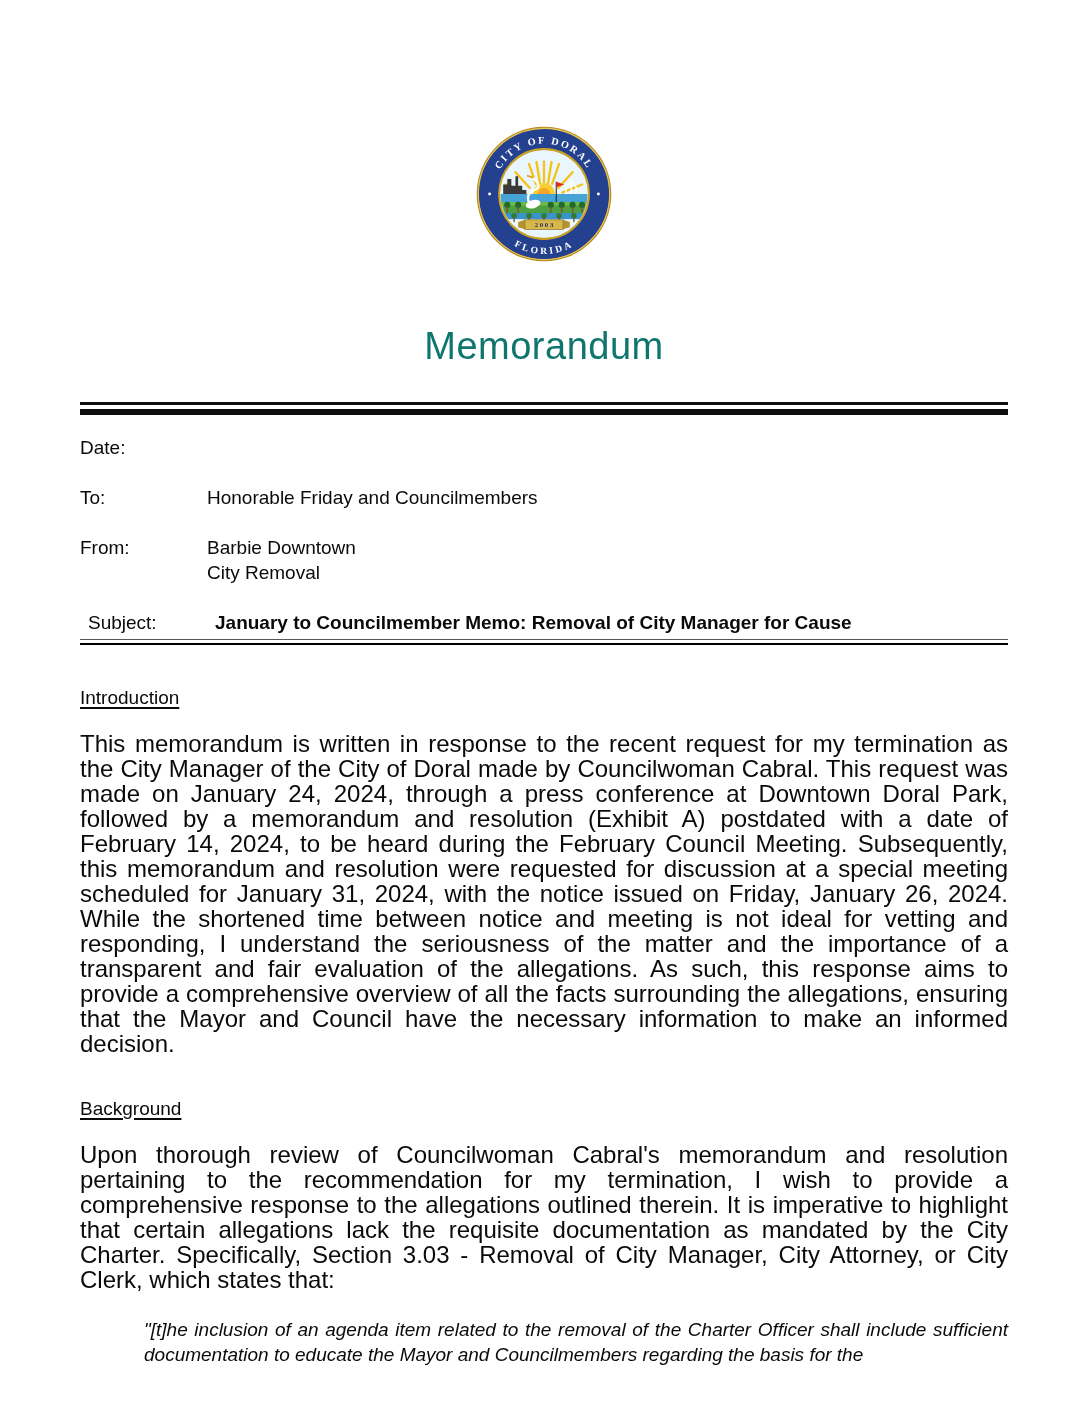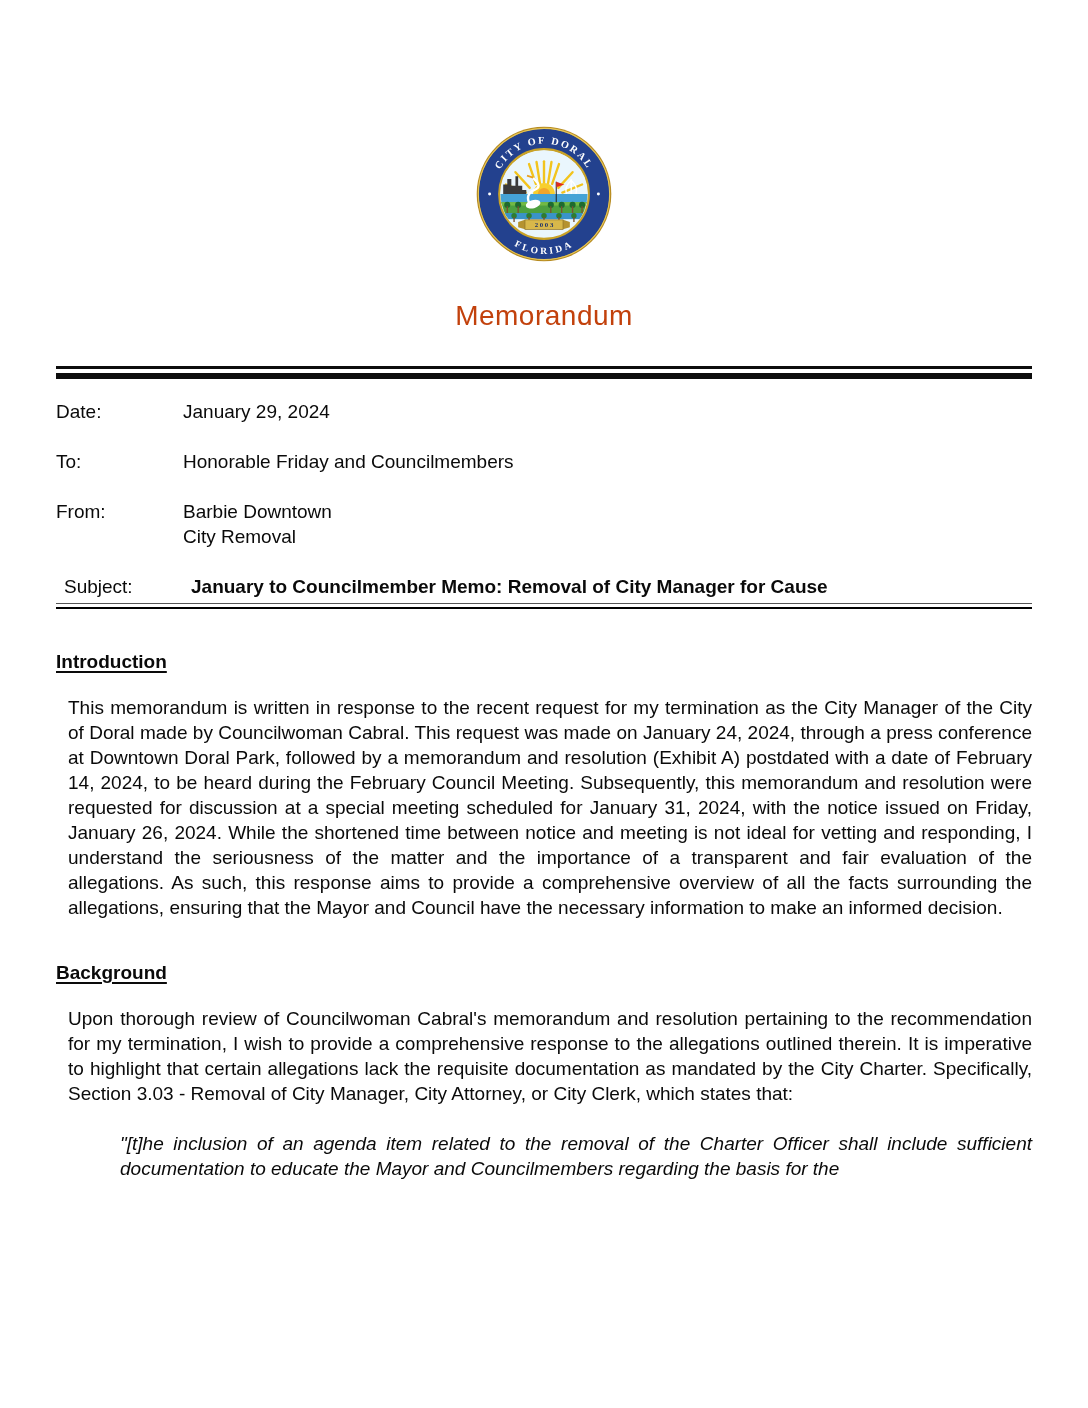--- a/index.html
+++ b/index.html
@@ -6,33 +6,33 @@
   .page {
     position: relative;
     width: 1088px;
     height: 1408px;
     margin: 0 auto;
     background: #ffffff;
     font-family: "Liberation Sans", sans-serif;
     color: #0a0a0a;
     overflow: hidden;
   }
-  .content { padding: 0 56px; }
+  .content { padding: 0 80px; }
 
   .seal-wrap { padding-top: 126px; text-align: center; }
   .seal-wrap svg { display: inline-block; }
 
   h1.doc-title {
-    margin: 35px 0 0 0;
-    font-size: 28px;
+    margin: 60px 0 0 0;
+    font-size: 38px;
     font-weight: 400;
     letter-spacing: 0.5px;
     text-align: center;
     line-height: 1.1;
-    color: #c2410c;
+    color: #0f766e;
   }
 
   .rule-double {
     margin-top: 34px;
     height: 4px;
     border-top: 3px solid #0d0d0d;
     border-bottom: 6px solid #0d0d0d;
   }
 
   .fields { margin-top: 20px; font-size: 19px; line-height: 25px; }
@@ -44,29 +44,29 @@
 
   .rule-thin {
     height: 3px;
     border-top: 1px solid #555;
     border-bottom: 2px solid #000;
   }
 
   .section-heading {
     margin: 40px 0 0 0;
     font-size: 19px;
-    font-weight: 700;
+    font-weight: 400;
     text-decoration: underline;
     text-decoration-thickness: 2px;
     text-underline-offset: 3px;
     line-height: 25px;
   }
   p.body-para {
-    margin: 21px 0 0 12px;
-    font-size: 19px;
+    margin: 21px 0 0 0;
+    font-size: 24px;
     line-height: 25px;
     text-align: justify;
   }
   p.quote-para {
     margin: 25px 0 0 64px;
     font-size: 19px;
     line-height: 25px;
     font-style: italic;
     text-align: justify;
   }
@@ -186,21 +186,20 @@
 
   <h1 class="doc-title">Memorandum</h1>
 
   <div class="content">
 
     <div class="rule-double"></div>
 
     <div class="fields">
       <div class="field-row">
         <div class="field-label">Date:</div>
-        <div class="field-value">January 29, 2024</div>
       </div>
       <div class="field-row">
         <div class="field-label">To:</div>
         <div class="field-value">Honorable Friday and Councilmembers</div>
       </div>
       <div class="field-row">
         <div class="field-label">From:</div>
         <div class="field-value">
           <div>Barbie Downtown</div>
           <div>City Removal</div>

